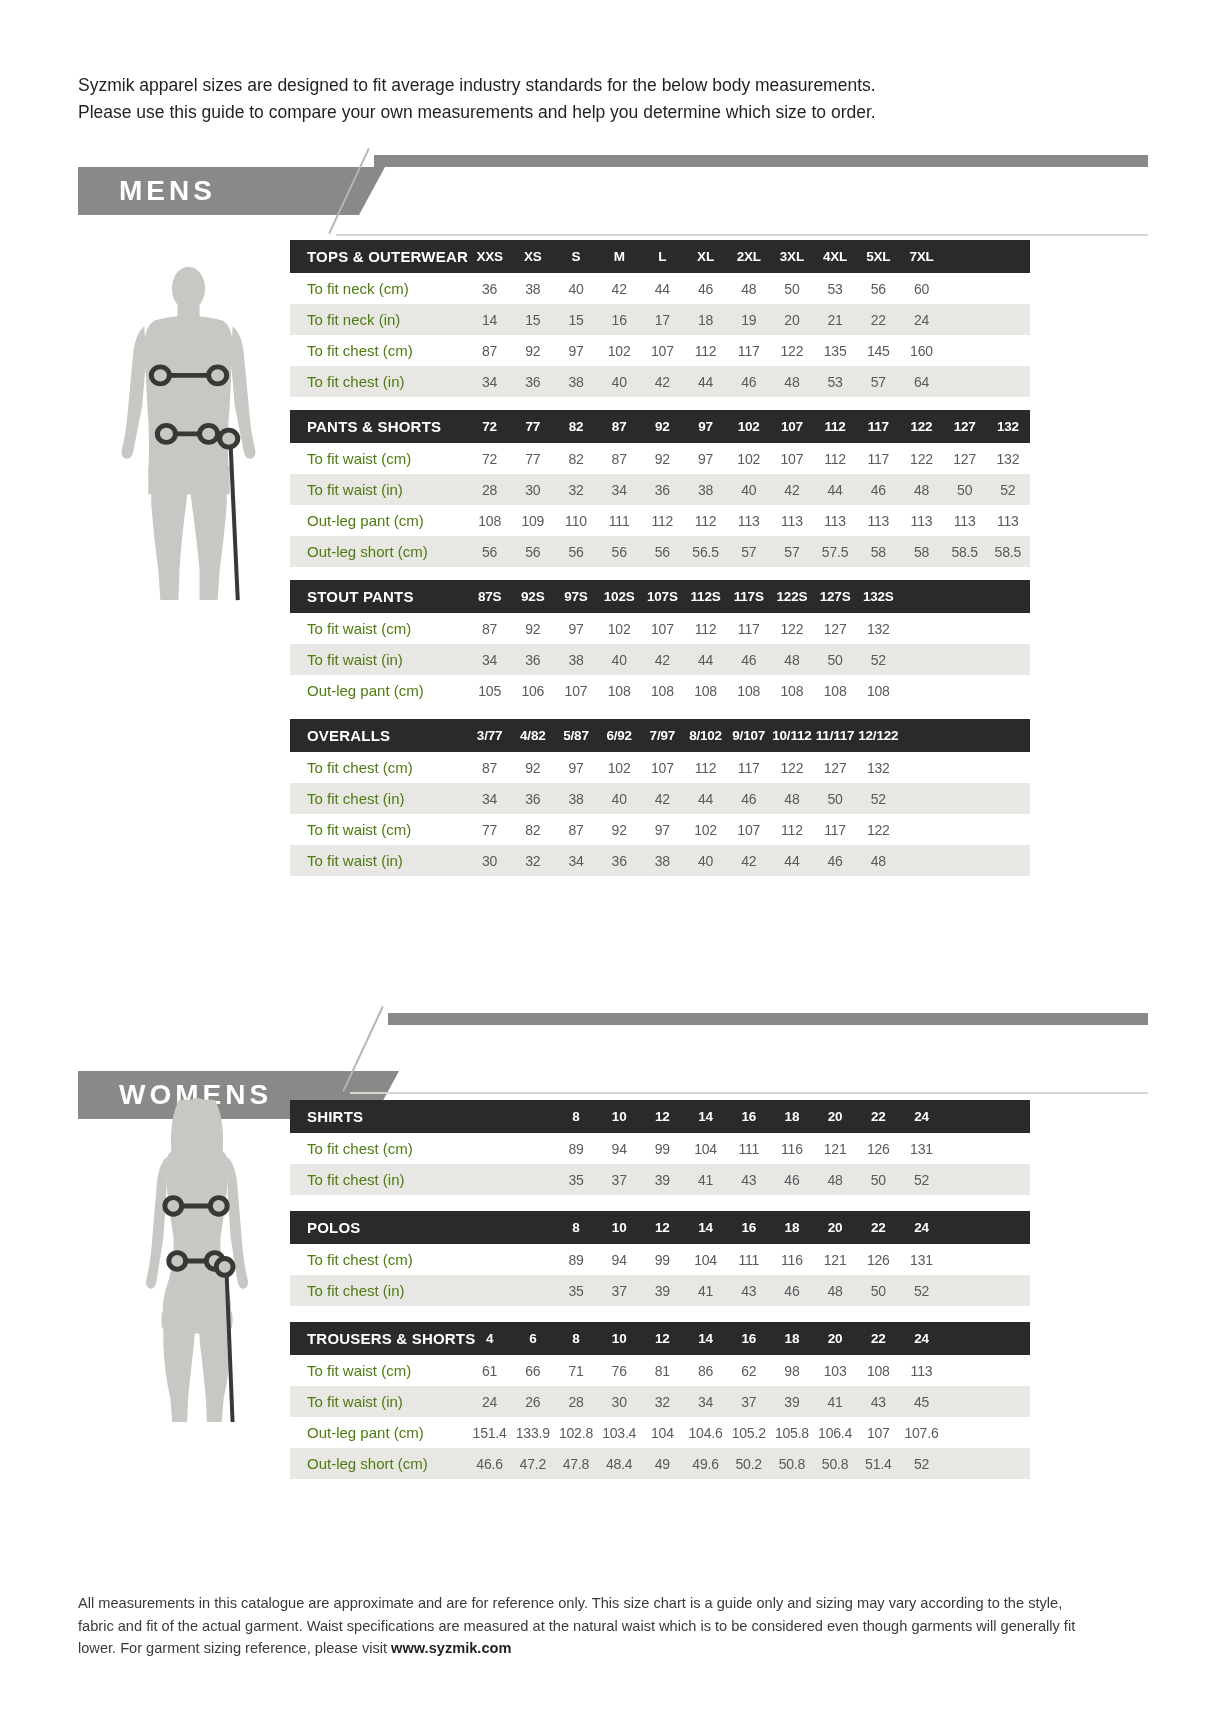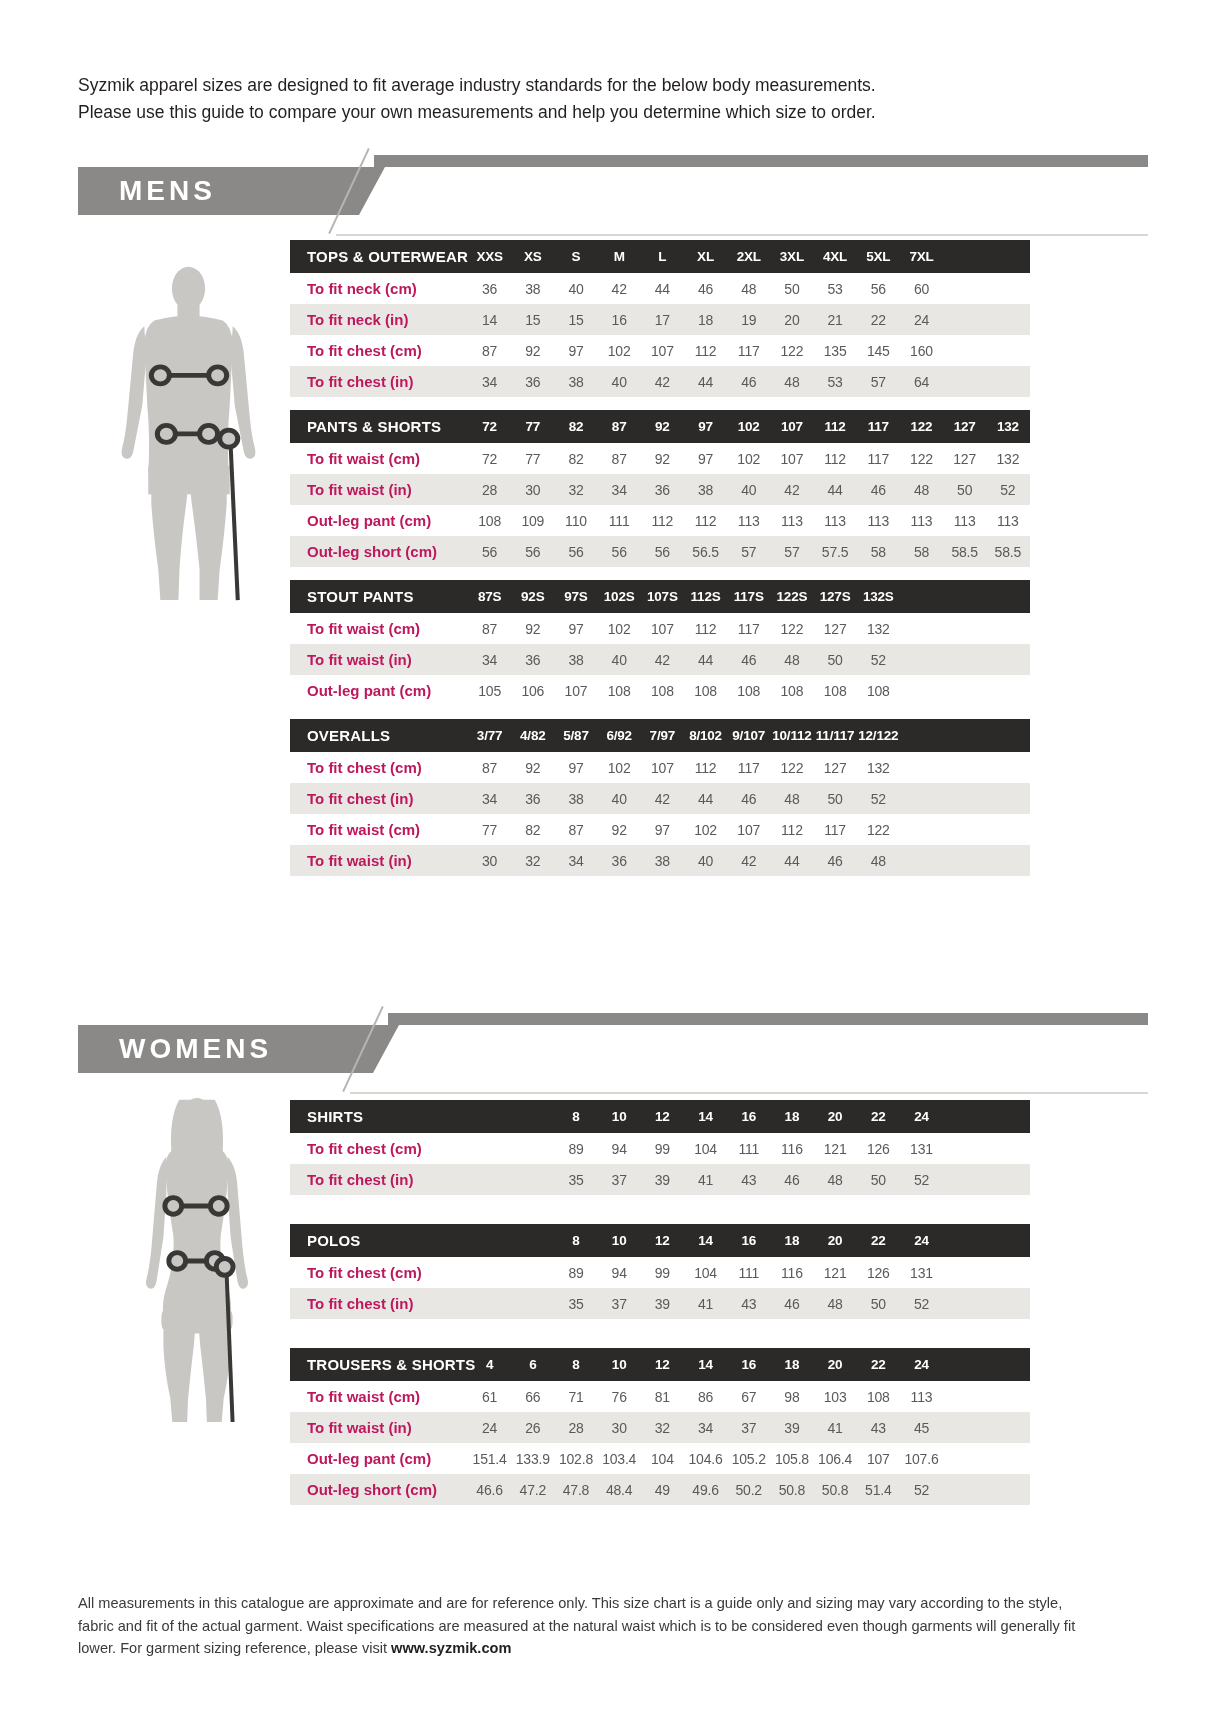--- a/index.html
+++ b/index.html
@@ -7,45 +7,45 @@
     width:1214px;height:1717px;position:relative;background:#ffffff;
     font-family:"Liberation Sans", sans-serif;color:#231f20;overflow:hidden;
   }
   
   .intro{position:absolute;left:78px;top:72px;width:980px;font-size:17.5px;line-height:27px;font-weight:400;color:#231f20;}
   .intro span{display:block;}
   
   .banner-body{position:absolute;height:48px;background:#8b8987;display:flex;align-items:center;padding-left:19px;}
   .banner-text{color:#ffffff;font-size:28px;font-weight:700;letter-spacing:4px;padding-left:22px;}
   #mens-banner{left:78px;top:167px;width:288px;clip-path:polygon(0 0,100% 0,calc(100% - 26px) 100%,0 100%);}
-  #womens-banner{left:78px;top:1025px;width:302px;clip-path:polygon(0 0,100% 0,calc(100% - 26px) 100%,0 100%);}
+  #womens-banner{left:78px;top:1071px;width:302px;clip-path:polygon(0 0,100% 0,calc(100% - 26px) 100%,0 100%);}
   .banner-stripe{position:absolute;height:12px;background:#8b8987;}
   #mens-stripe{left:374px;top:155px;width:774px;}
   #womens-stripe{left:388px;top:1013px;width:760px;}
   .banner-slash{position:absolute;width:2px;height:94px;background:#b7b5b3;transform:rotate(25deg);}
   #mens-slash{left:348px;top:144px;}
   #womens-slash{left:362px;top:1002px;}
   .banner-underline{position:absolute;height:2px;background:#d8d6d3;}
   #mens-underline{left:336px;top:234px;width:812px;}
   #womens-underline{left:350px;top:1092px;width:798px;}
   
   .figure{position:absolute;}
   #mens-figure{left:96px;top:262px;width:186px;height:340px;}
   #womens-figure{left:112px;top:1092px;width:170px;height:330px;}
   .figure svg{width:100%;height:100%;display:block;}
   
   .tables{position:absolute;left:290px;width:744px;}
   #mens-tables{top:240px;}
   #womens-tables{top:1100px;}
   #mens-tables .t-block{margin-bottom:13px;}
-  #womens-tables .t-block{margin-bottom:29px;}
+  #womens-tables .t-block{margin-bottom:16px;}
   .trow{display:flex;align-items:center;height:31px;width:740px;background:#ffffff;}
   .trow.alt{background:#e9e7e4;}
   .trow.thead{height:33px;background:#2b2a29;color:#ffffff;}
-  .tlabel{width:178px;padding-left:17px;box-sizing:border-box;font-size:15px;font-weight:700;color:#be185d;white-space:nowrap;}
+  .tlabel{width:178px;padding-left:17px;box-sizing:border-box;font-size:15px;font-weight:400;color:#4d7c0f;white-space:nowrap;}
   .thead .tlabel{color:#ffffff;font-weight:700;letter-spacing:.2px;}
   .cell{width:43.2px;flex:0 0 43.2px;text-align:center;font-size:13.5px;letter-spacing:-.2px;}
   .thead .cell{font-weight:700;color:#ffffff;}
   .cell.val{color:#5a5a5a;font-size:14px;}
   
   .footer{position:absolute;left:78px;top:1592px;width:1000px;font-size:14.6px;line-height:22.5px;color:#3c3a39;}
   .footer b{color:#231f20;font-weight:700;}
 </style>
 </head>
 <body>
@@ -503,21 +503,21 @@
         <div class="cell">24</div>
       </div>
       <div class="trow">
         <div class="tlabel">To fit waist (cm)</div>
         <div class="cell val">61</div>
         <div class="cell val">66</div>
         <div class="cell val">71</div>
         <div class="cell val">76</div>
         <div class="cell val">81</div>
         <div class="cell val">86</div>
-        <div class="cell val">67</div>
+        <div class="cell val">62</div>
         <div class="cell val">98</div>
         <div class="cell val">103</div>
         <div class="cell val">108</div>
         <div class="cell val">113</div>
       </div>
       <div class="trow alt">
         <div class="tlabel">To fit waist (in)</div>
         <div class="cell val">24</div>
         <div class="cell val">26</div>
         <div class="cell val">28</div>

